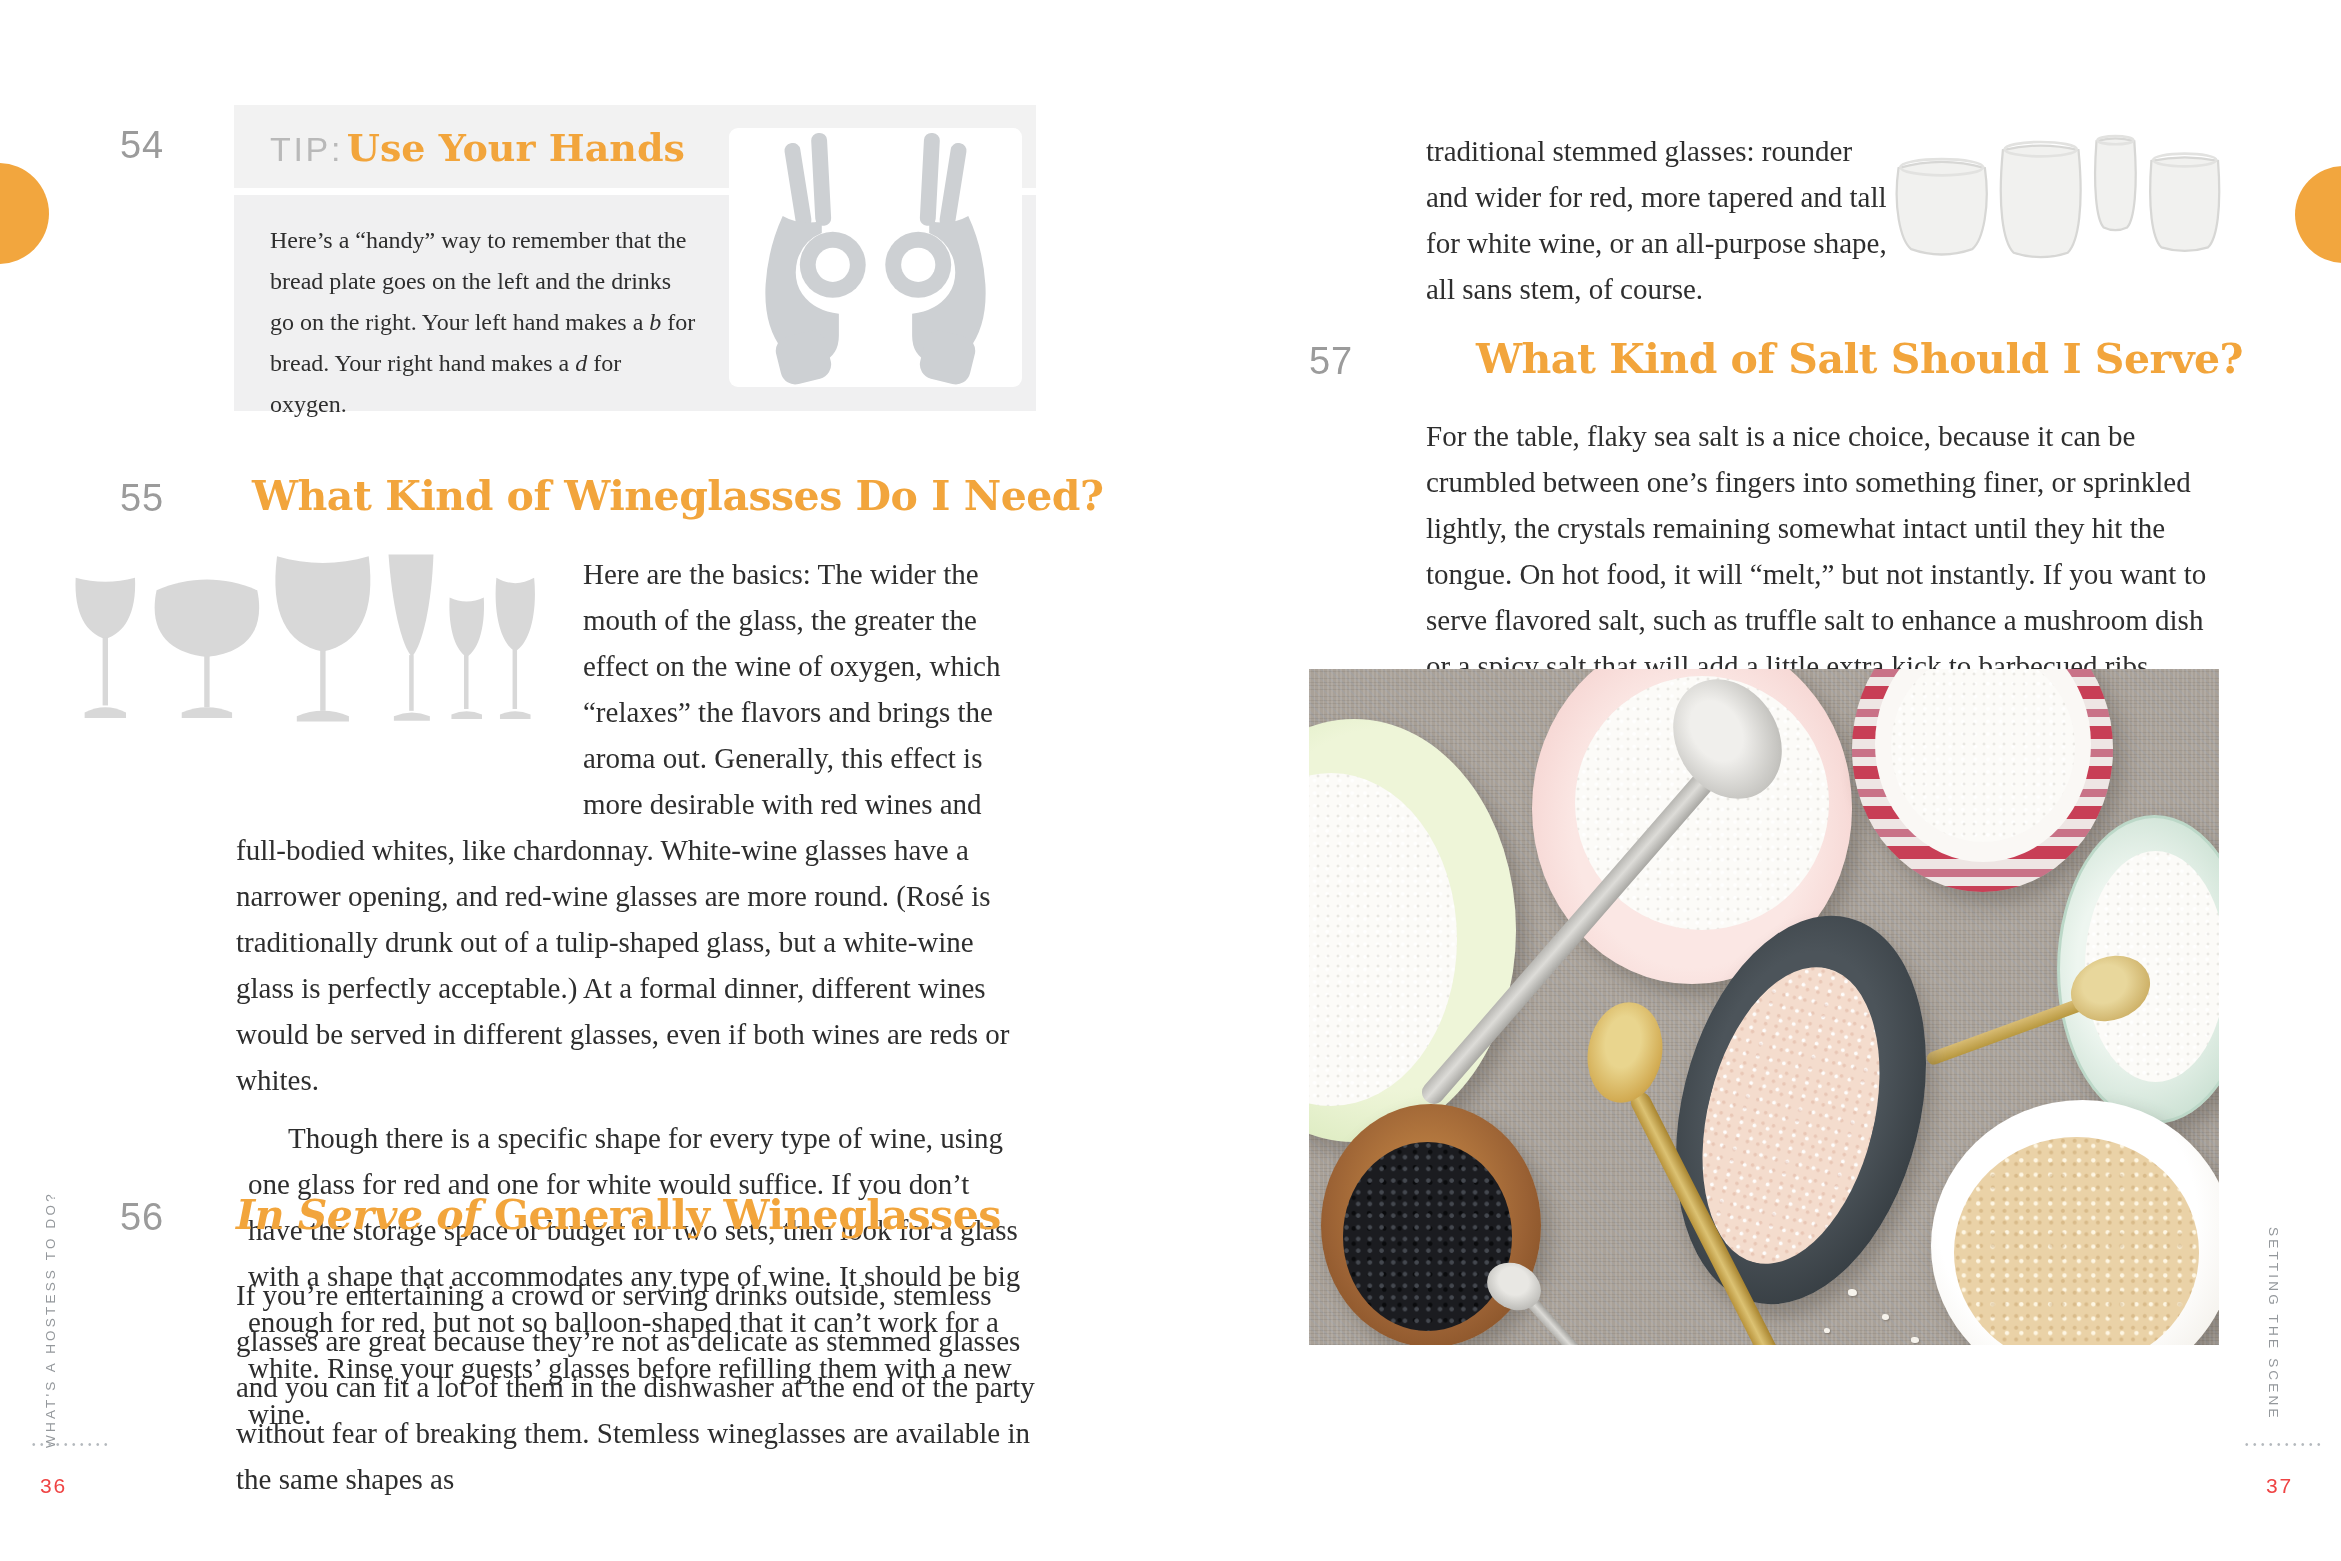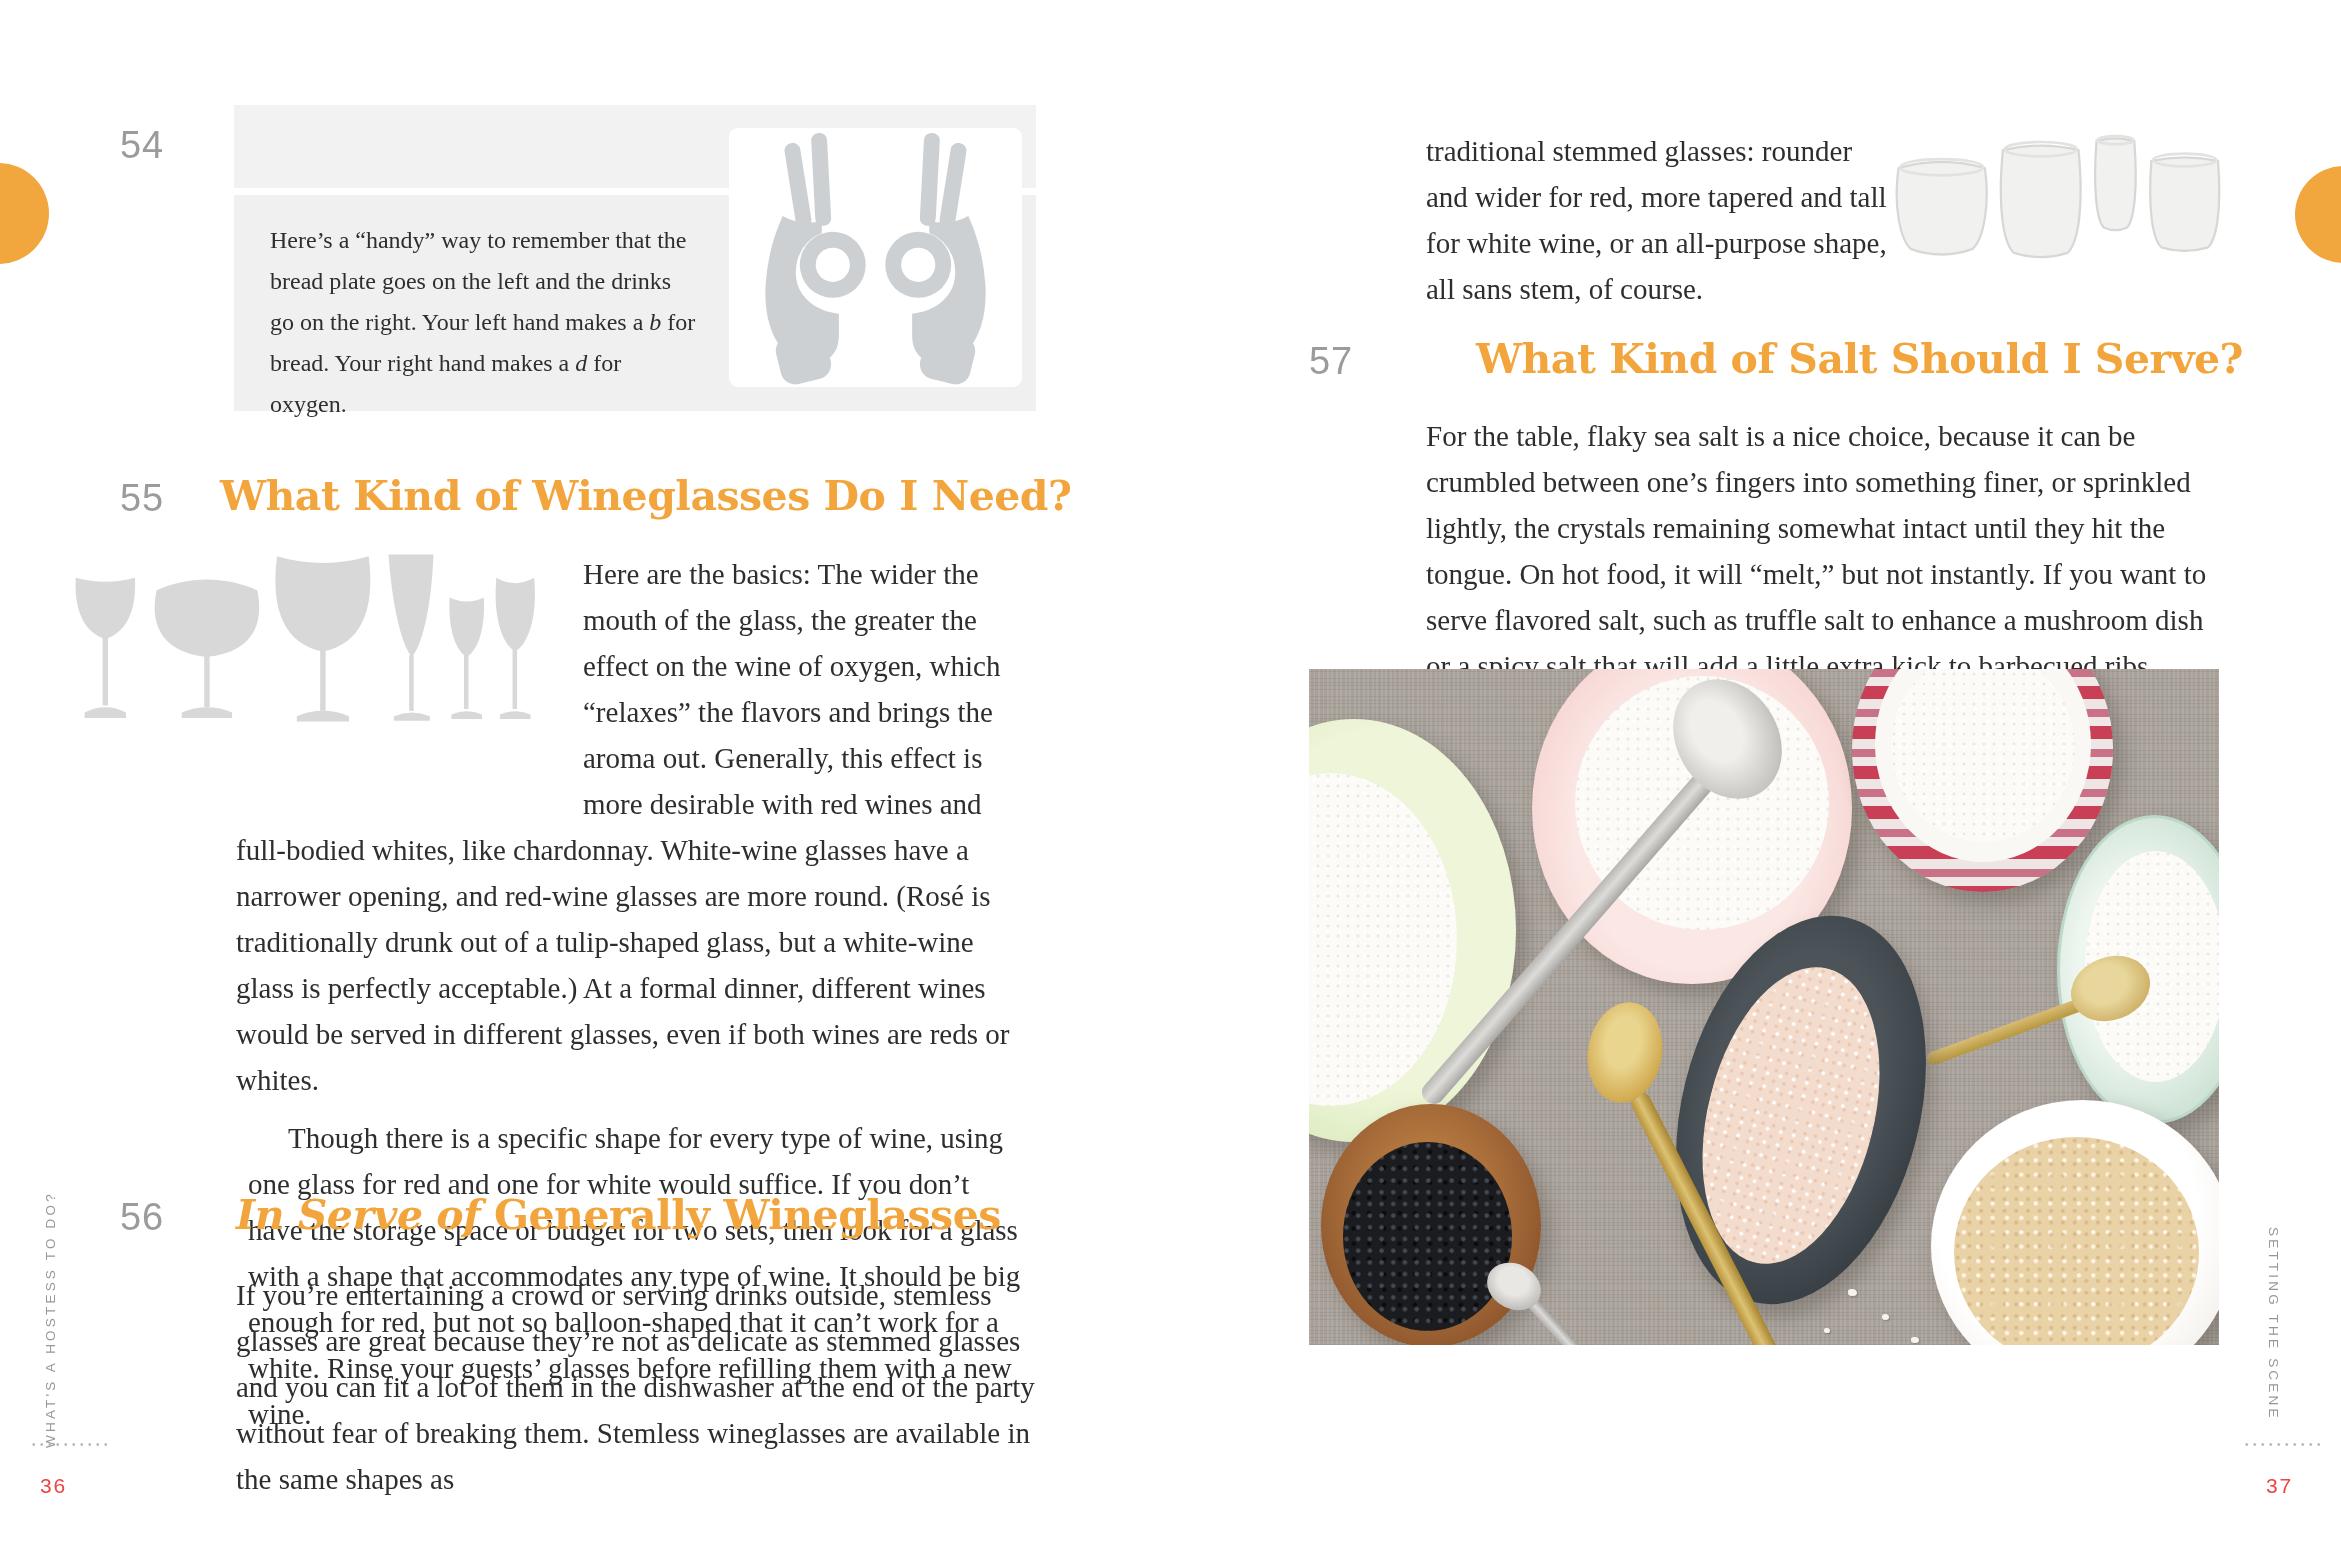--- a/index.html
+++ b/index.html
@@ -50,20 +50,24 @@
 </head>
 <body>
 
 <div class="abs orange-dot" style="left:-52px;top:163px;width:101px;height:101px;"></div>
 
 <div class="abs qnum" style="left:120px;top:124px;">54</div>
 
 <div class="abs tipbox">
   <div class="tip-head"></div>
   <div class="tip-body"></div>
+  <div class="abs" style="left:36px;top:20px;">
+    <span class="tip-label">TIP:</span>
+    <span class="tip-title">Use Your Hands</span>
+  </div>
   <div class="abs tip-text" style="left:36px;top:115px;width:428px;">
     <span>Here’s a “handy” way to remember that the bread plate goes on the left and the drinks go on the right. Your left hand makes a </span><i>b</i><span> for bread. Your right hand makes a </span><i>d</i><span> for oxygen.</span>
   </div>
 
   <div class="hands-box">
     <svg width="293" height="259" viewBox="0 0 240 212" aria-hidden="true">
       <g fill="#cdd0d3">
         <g>
           <rect x="50" y="12" width="13" height="70" rx="6" transform="rotate(-9 56 47)"></rect>
           <rect x="69" y="4" width="13" height="76" rx="6" transform="rotate(-3 75 42)"></rect>
@@ -79,21 +83,21 @@
           <circle cx="85" cy="112" r="27"></circle>
           <rect x="40" y="168" width="42" height="40" rx="12" transform="rotate(-14 61 188)"></rect>
           <circle cx="85" cy="112" r="14" fill="#ffffff"></circle>
         </g>
       </g>
     </svg>
   </div>
 </div>
 
 <div class="abs qnum" style="left:120px;top:477px;">55</div>
-<div class="abs qtitle" style="left:220px;top:472px;">What Kind of Wineglasses Do I Need?</div>
+<div class="abs qtitle" style="left:252px;top:472px;">What Kind of Wineglasses Do I Need?</div>
 
 <svg class="abs" style="left:70px;top:549px;" width="468" height="178" viewBox="0 0 520 198" aria-hidden="true">
   <g fill="#d8d8d8">
     <path d="M6,32 C4,72 18,94 39,100 C60,94 74,72 72,32 C50,38 28,38 6,32 Z"></path>
     <rect x="36" y="98" width="6" height="76"></rect>
     <path d="M16,182 Q39,170 62,182 L62,188 L16,188 Z"></path>
     <path d="M96,46 C86,94 112,116 152,120 C192,116 218,94 208,46 C172,30 132,30 96,46 Z"></path>
     <rect x="149" y="118" width="6" height="58"></rect>
     <path d="M124,182 Q152,170 180,182 L180,188 L124,188 Z"></path>
     <path d="M230,8 C222,70 240,106 281,114 C322,106 340,70 332,8 C298,18 264,18 230,8 Z"></path>

